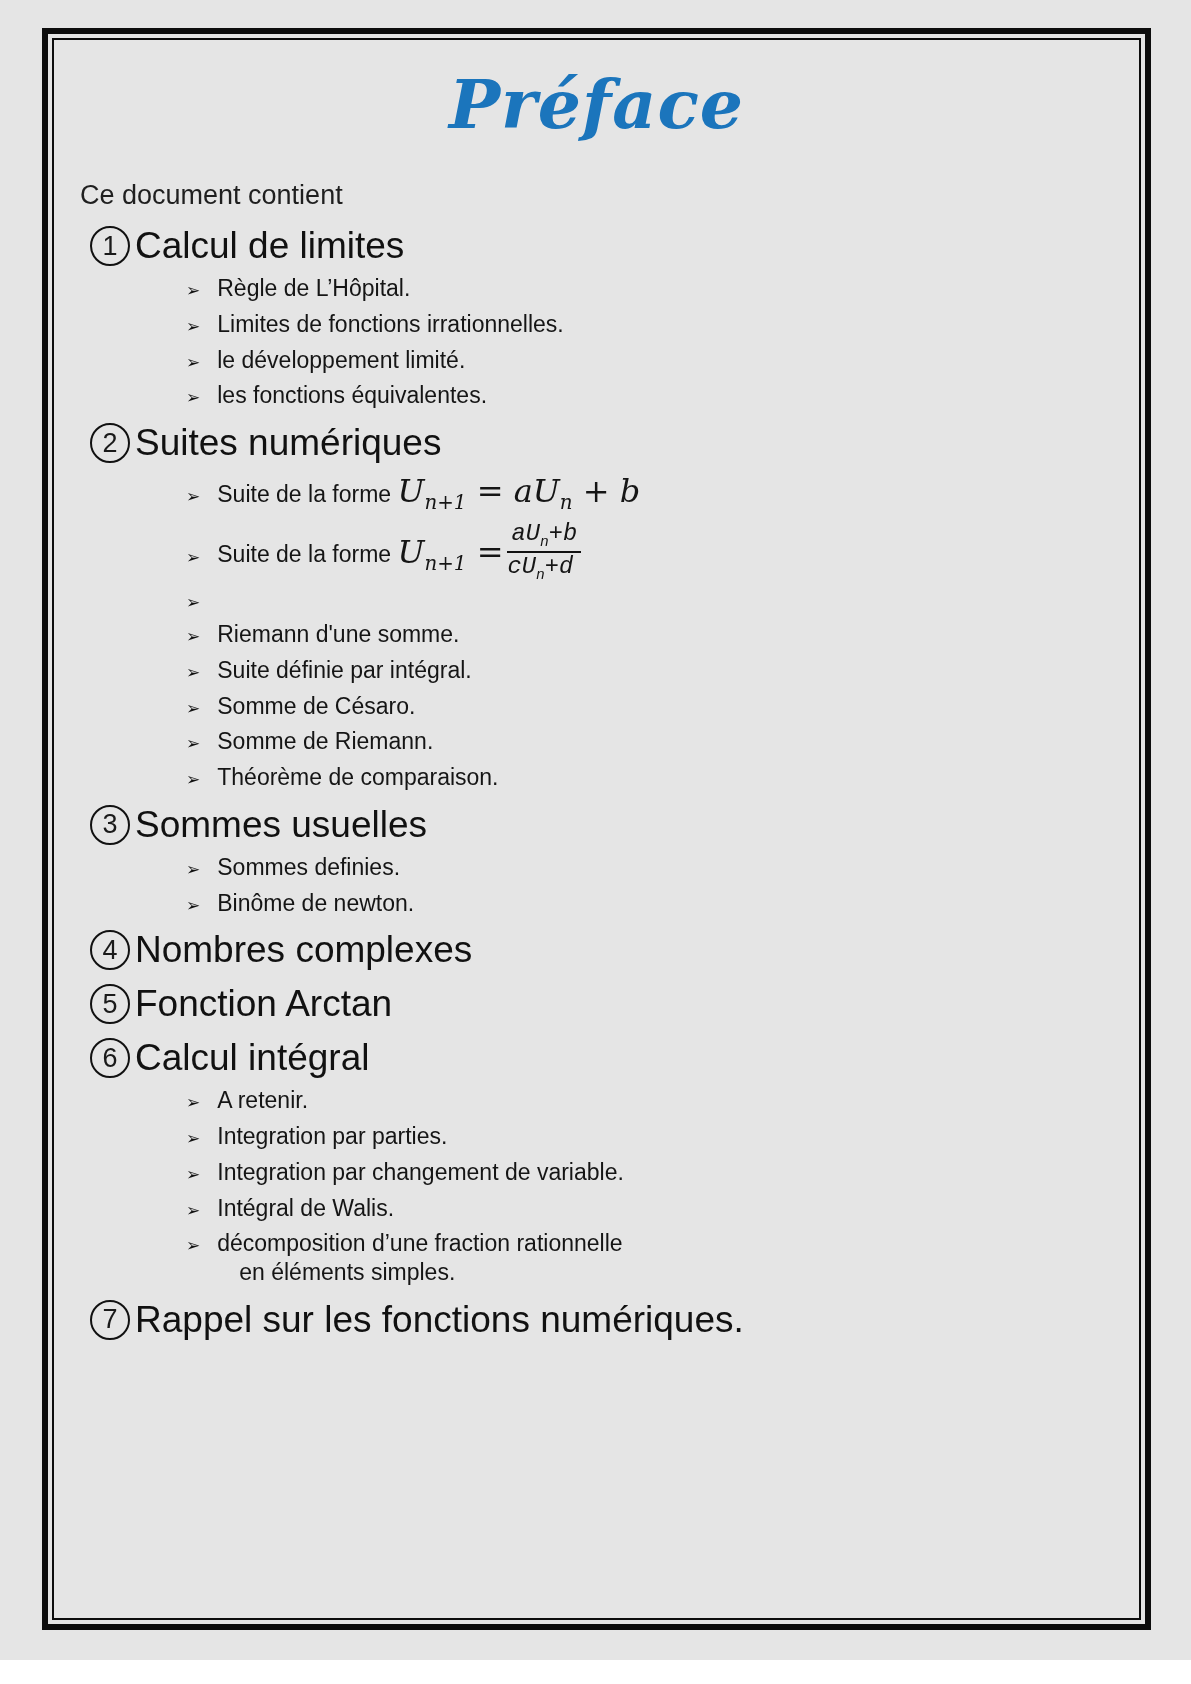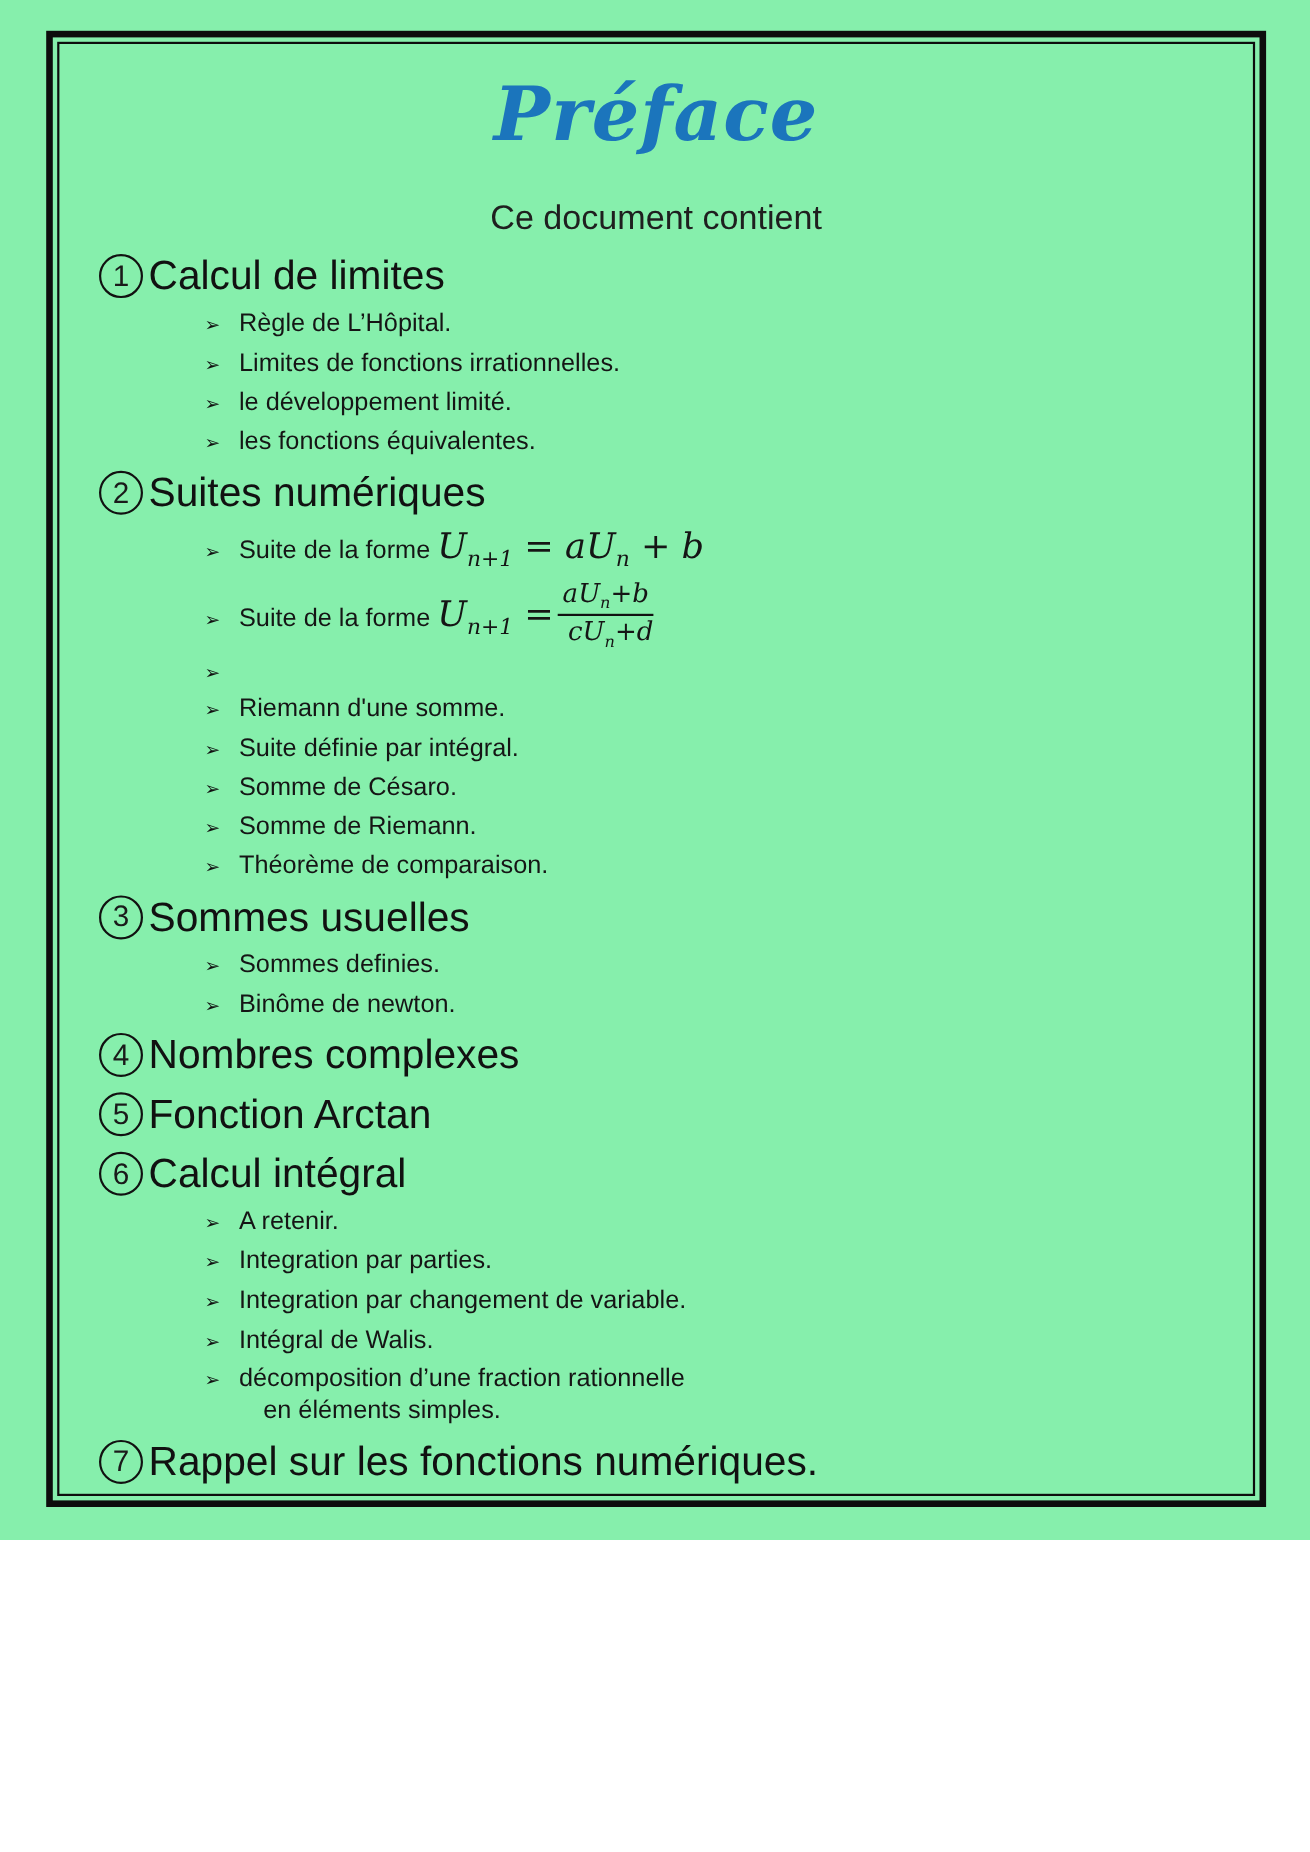--- a/index.html
+++ b/index.html
@@ -1,21 +1,21 @@
 <!DOCTYPE html>
 <html><head>
 <meta charset="utf-8">
 <style>
   * { box-sizing: border-box; margin: 0; padding: 0; }
   html, body { background: #ffffff; }
   .page {
     position: relative;
     width: 1191px;
-    height: 1400px;
-    background: #86efac;
+    height: 1660px;
+    background: #e5e5e5;
     font-family: "Liberation Sans", sans-serif;
     color: #1a1a1a;
     overflow: hidden;
   }
   .frame-outer {
     position: absolute;
     left: 42px; top: 28px; right: 40px; bottom: 30px;
     border: 6px solid #0d0d0d;
   }
   .frame-inner {
@@ -32,22 +32,21 @@
     text-align: center;
     font-family: "DejaVu Serif", serif;
     font-style: italic;
     font-weight: bold;
     font-size: 68px;
     color: #1b75bc;
     margin-top: 4px;
     letter-spacing: 1px;
   }
   .doc-subtitle {
-    text-align: center;
-    font-size: 31px;
+    font-size: 27px;
     margin-top: 36px;
     color: #1f1f1f;
   }
   .sections { margin-top: 14px; padding-left: 10px; }
   .section-head {
     display: flex;
     align-items: center;
     gap: 5px;
     margin-top: 12px;
     margin-bottom: 2px;
@@ -84,26 +83,27 @@
   .math {
     font-family: "DejaVu Serif", serif;
     font-style: italic;
     font-size: 32px;
     white-space: nowrap;
   }
   .math sub { font-size: 0.62em; font-style: italic; }
   .frac {
     display: inline-block;
     vertical-align: middle;
-    text-align: right;
+    text-align: left;
     font-size: 0.74em;
     line-height: 1.1;
     margin-left: 4px;
     position: relative;
     top: -2px;
+    font-family: Liberation Mono, monospace;
   }
   .frac .num { display: block; border-bottom: 2px solid #111; padding: 0 4px 1px 4px; }
   .frac .den { display: block; padding-top: 1px; }
   .cont-line { display: inline-block; margin-left: 22px; }
 </style>
 </head>
 <body>
 
 <div class="page">
   <div class="frame-outer">

